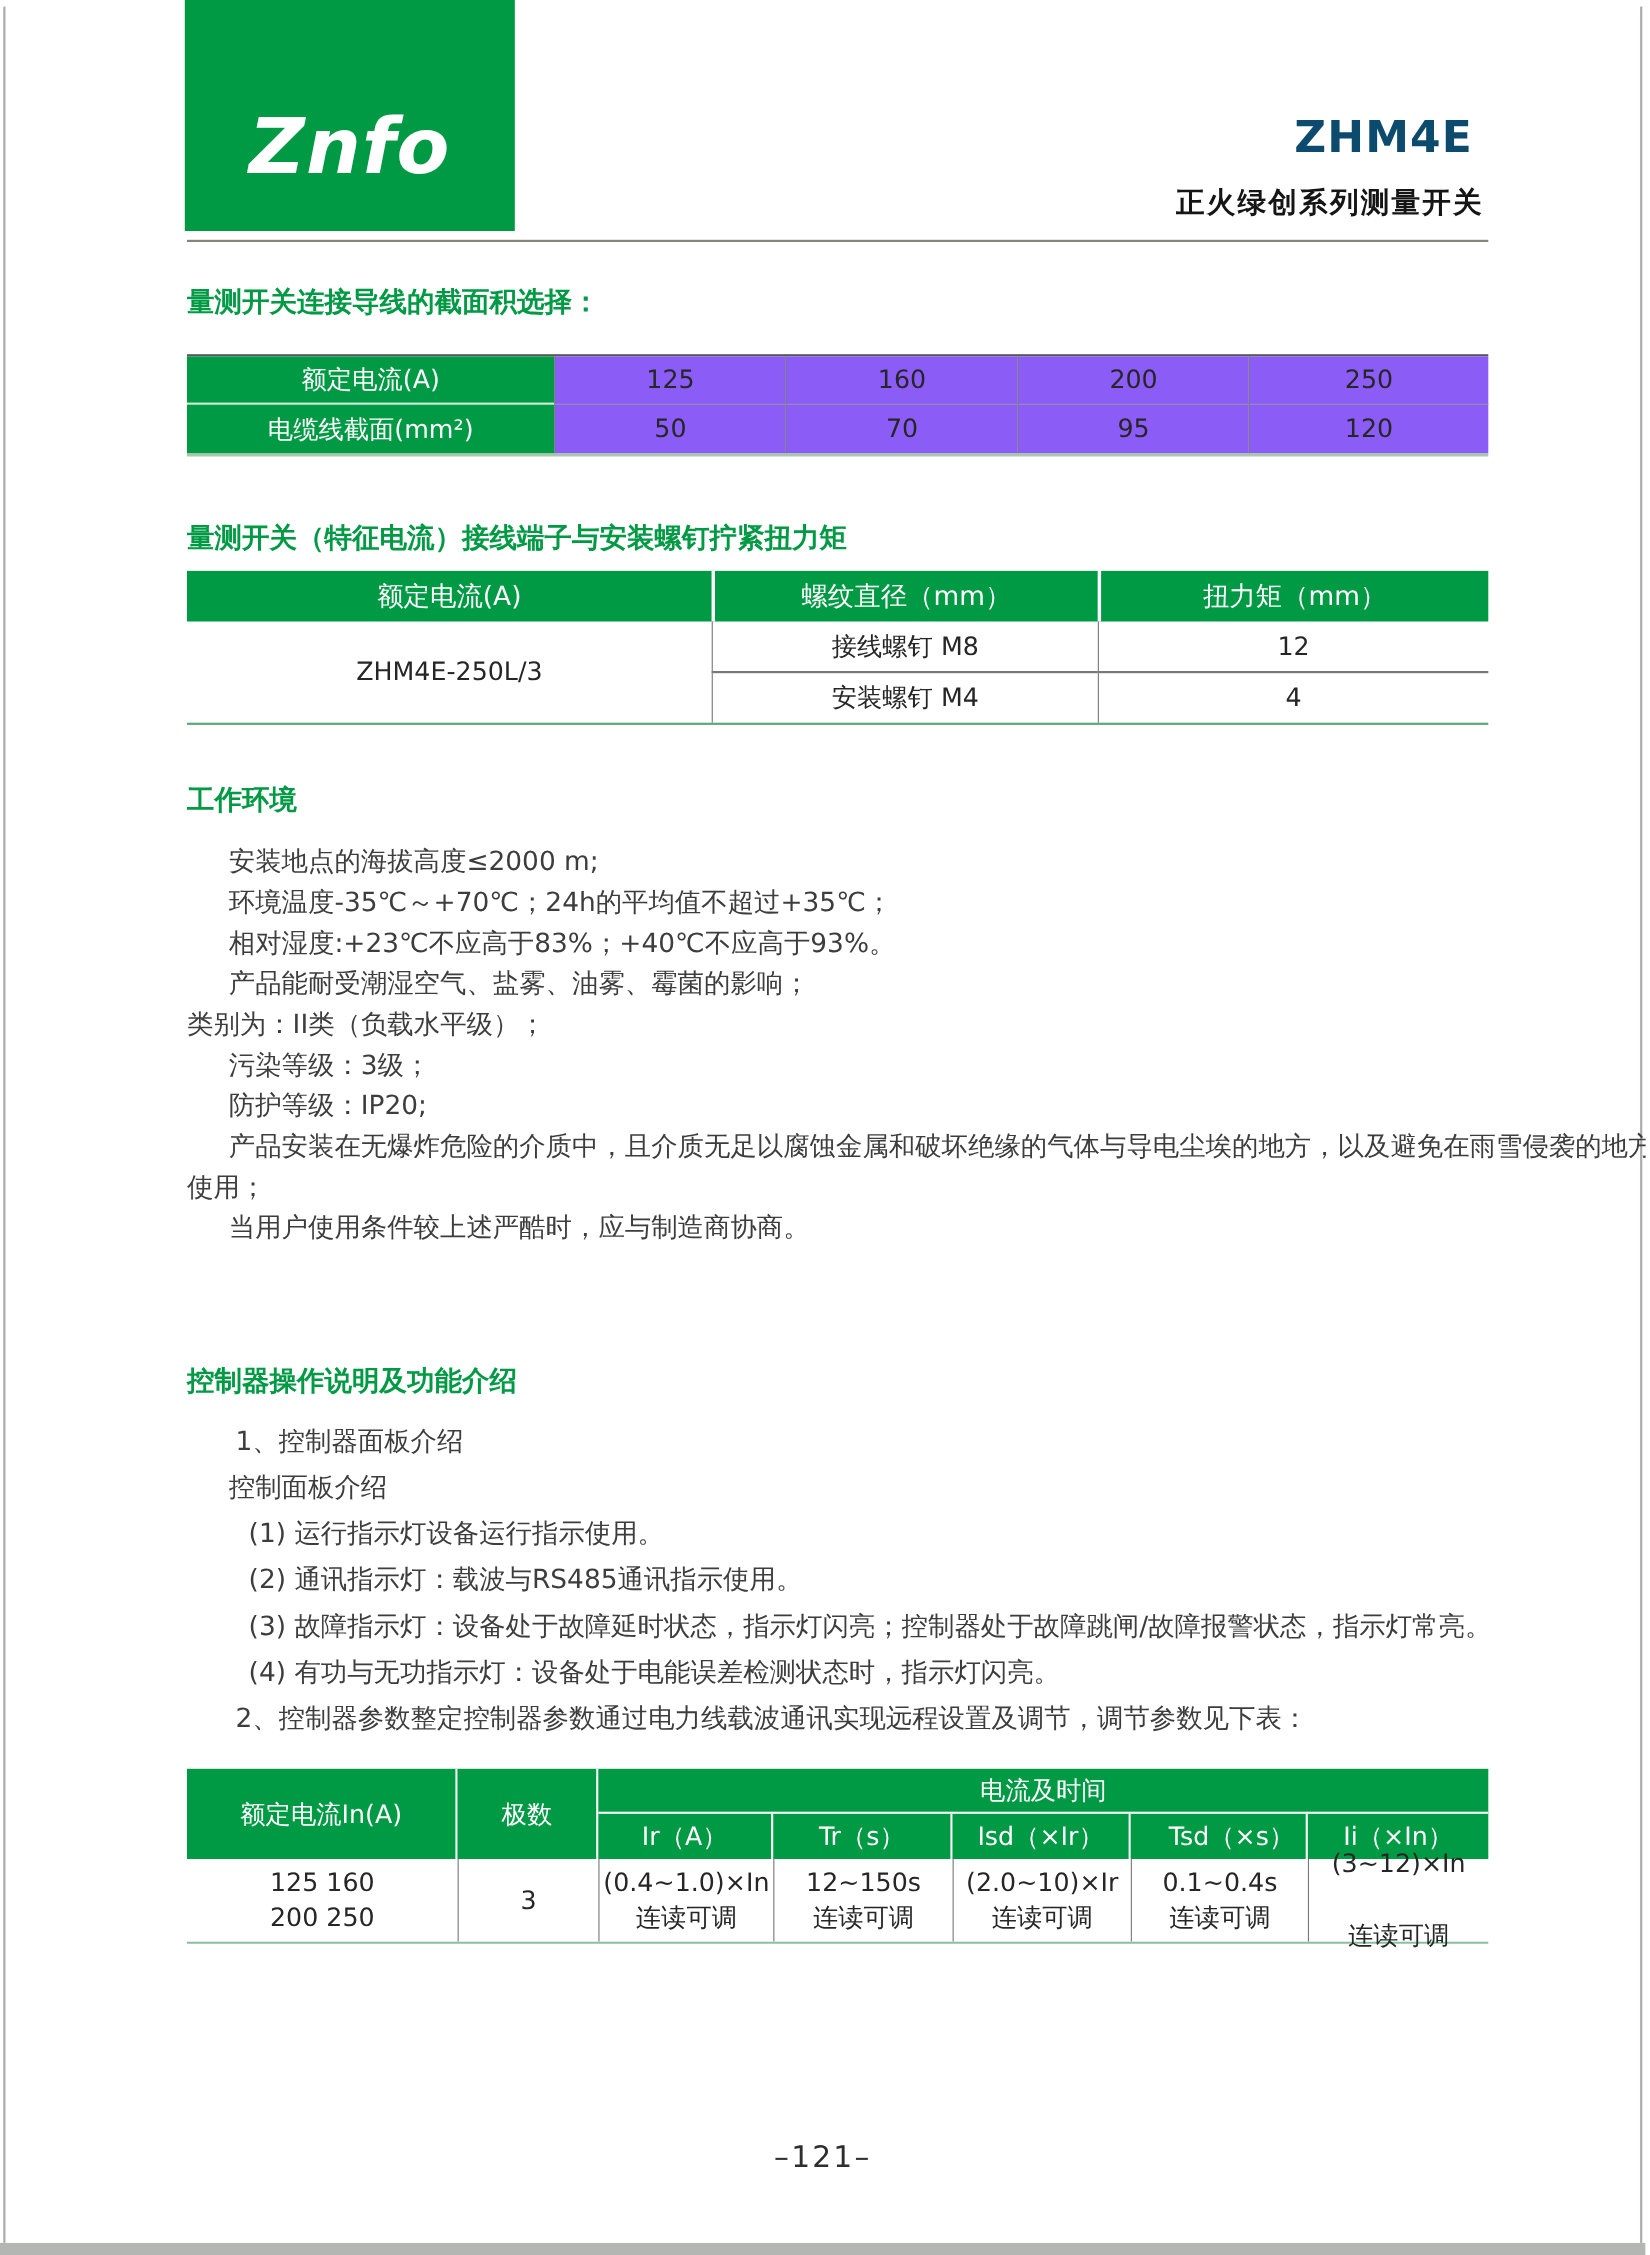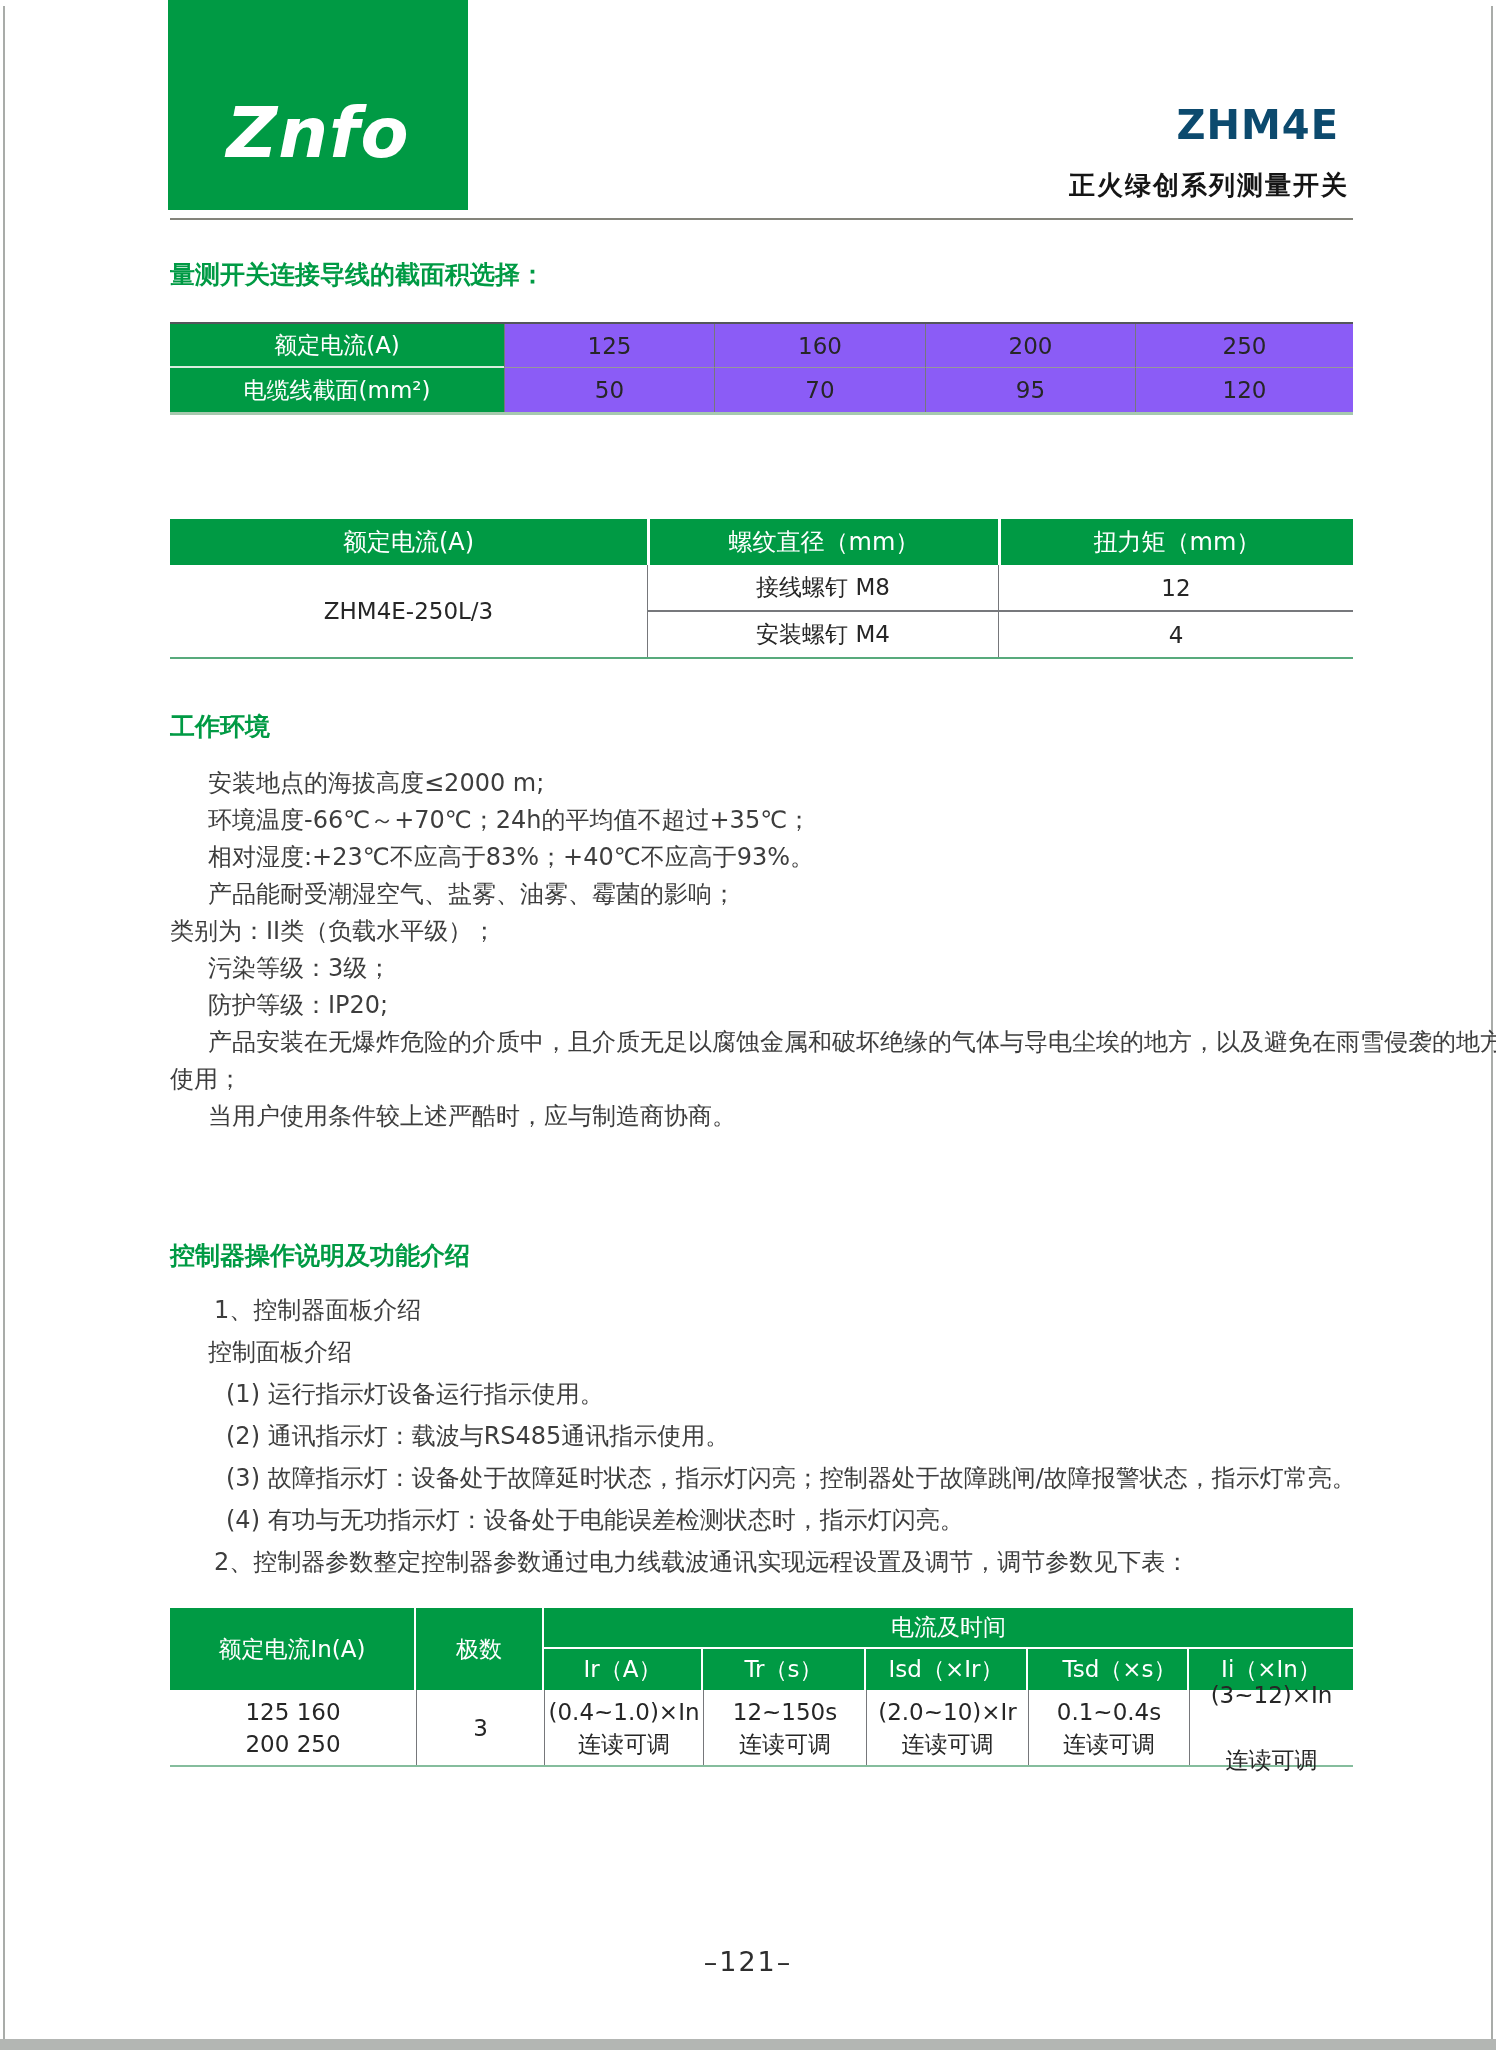--- a/index.html
+++ b/index.html
@@ -96,37 +96,38 @@
     <div class="cell val r1">160</div>
     <div class="cell val r1">200</div>
     <div class="cell val r1">250</div>
     <div class="cell gcell r2">电缆线截面(mm²)</div>
     <div class="cell val r2">50</div>
     <div class="cell val r2">70</div>
     <div class="cell val r2">95</div>
     <div class="cell val r2">120</div>
   </div>
 
+  <div class="sec-title" style="top:474px;">量测开关（特征电流）接线端子与安装螺钉拧紧扭力矩</div>
   <div class="t2-head">
     <div class="cell">额定电流(A)</div>
     <div class="cell">螺纹直径（mm）</div>
     <div class="cell">扭力矩（mm）</div>
   </div>
   <div class="t2-body">
     <div class="cell t2-model">ZHM4E-250L/3</div>
     <div class="cell t2-c2 t2-r1" style="grid-column:2;grid-row:1;">接线螺钉 M8</div>
     <div class="cell t2-c2 t2-r1" style="grid-column:3;grid-row:1;">12</div>
     <div class="cell t2-c2" style="grid-column:2;grid-row:2;">安装螺钉 M4</div>
     <div class="cell t2-c2" style="grid-column:3;grid-row:2;">4</div>
   </div>
 
   <div class="sec-title" style="top:712px;">工作环境</div>
   <div class="textblock tb-env">
     <div class="line ind">安装地点的海拔高度≤2000 m;</div>
-    <div class="line ind">环境温度-66℃～+70℃；24h的平均值不超过+35℃；</div>
+    <div class="line ind">环境温度-35℃～+70℃；24h的平均值不超过+35℃；</div>
     <div class="line ind">相对湿度:+23℃不应高于83%；+40℃不应高于93%。</div>
     <div class="line ind">产品能耐受潮湿空气、盐雾、油雾、霉菌的影响；</div>
     <div class="line">类别为：II类（负载水平级）；</div>
     <div class="line ind">污染等级：3级；</div>
     <div class="line ind">防护等级：IP20;</div>
     <div class="line ind">产品安装在无爆炸危险的介质中，且介质无足以腐蚀金属和破坏绝缘的气体与导电尘埃的地方，以及避免在雨雪侵袭的地方</div>
     <div class="line">使用；</div>
     <div class="line ind">当用户使用条件较上述严酷时，应与制造商协商。</div>
   </div>
 

